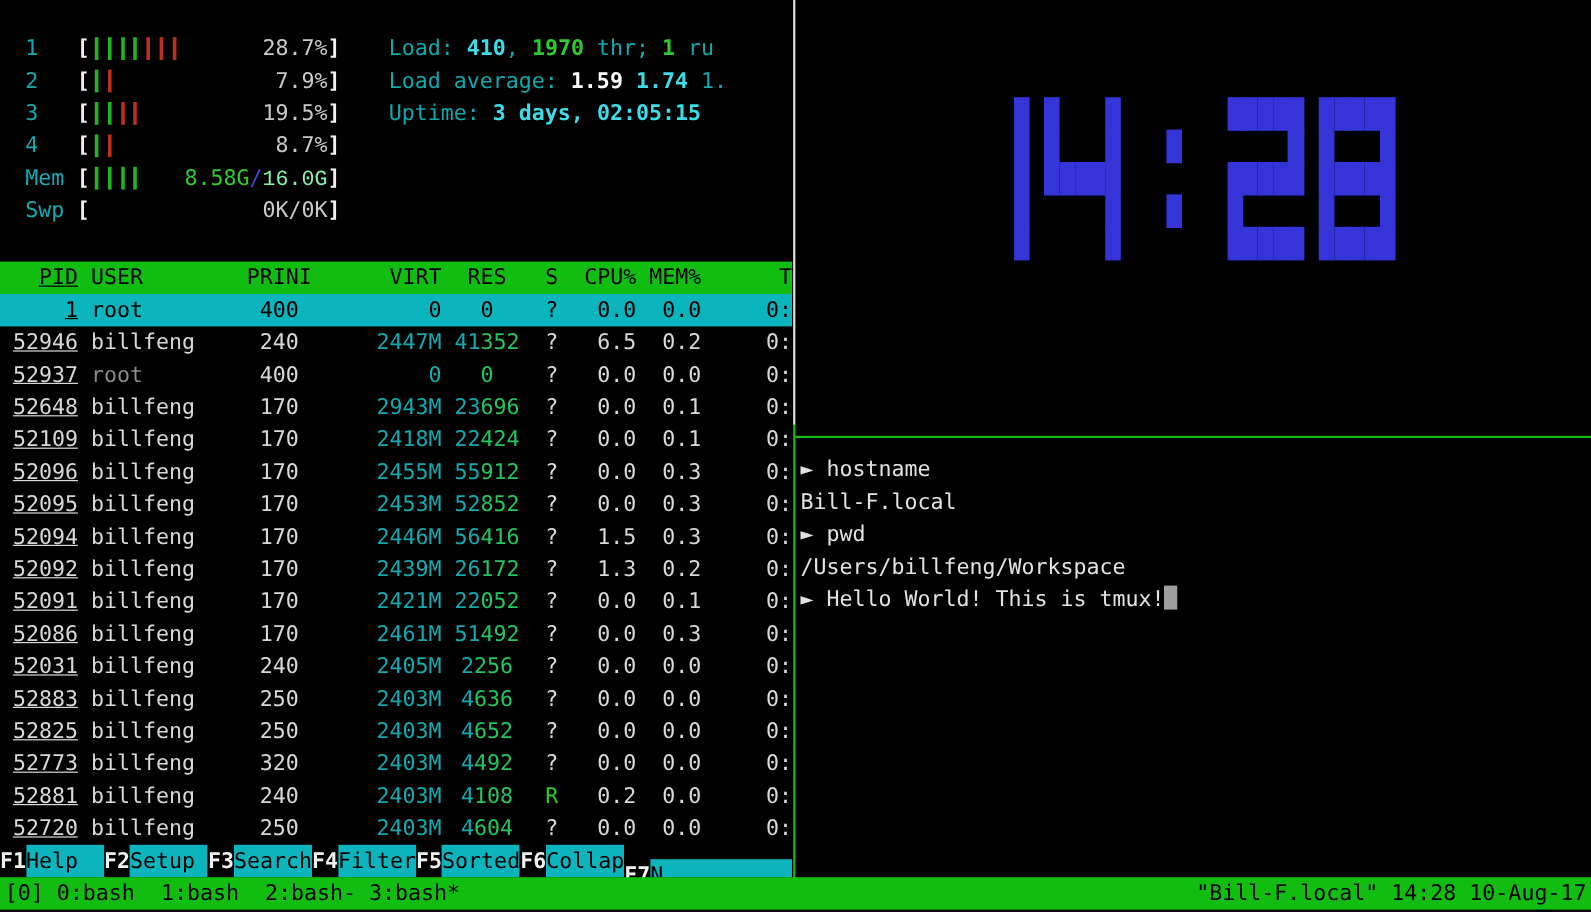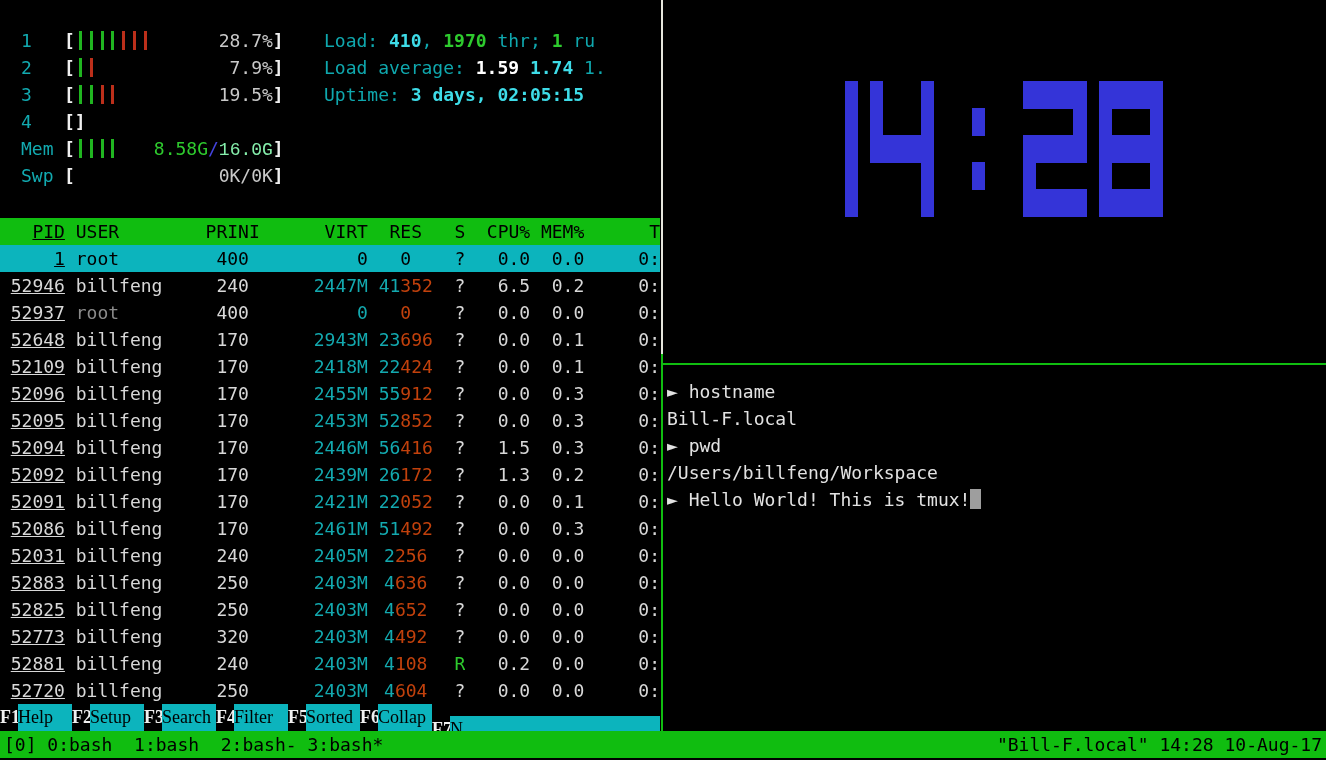--- a/index.html
+++ b/index.html
@@ -39,29 +39,29 @@
   .phead span{color:#000 !important;font-weight:normal;}
   .prow.sel{background:#0cb4bd;}
   .prow.sel span{color:#000 !important;}
   .col-pid{width:6ch;text-align:right;text-decoration:underline;}
   .col-user{width:10ch;padding-left:1ch;text-align:left;box-sizing:border-box;}
   .col-pri{width:6ch;text-align:right;}
   .col-ni{width:3ch;text-align:left;}
   .col-virt{width:9ch;text-align:right;color:#13a9af;}
   .col-res{width:7ch;text-align:center;}
   .res-hi{color:#13a9af;}
-  .res-lo{color:#c2410c;}
+  .res-lo{color:#22c55e;}
   .col-s{width:2ch;text-align:right;}
   .col-s.stR{color:#2ecb2e;}
   .col-cpu{width:6ch;text-align:right;}
   .col-mem{width:5ch;text-align:right;}
   .col-time{width:7ch;text-align:right;}
   .user-dim{color:#8a8a8a;}
   
-  .fkeys{position:absolute;left:0;top:704px;width:660px;height:27px;display:flex;font-family:Liberation Serif, serif;}
+  .fkeys{position:absolute;left:0;top:704px;width:660px;height:27px;display:flex;}
   .fkey{display:flex;}
   .fkey .fk{color:#f0f0f0;background:#000;width:2ch;font-weight:bold;}
   .fkey .fl{color:#000;background:#0cb4bd;width:6ch;white-space:pre;}
   .fkey.last{flex:1;margin-top:12px;}
   .fkey.last .fl{flex:1;width:auto;}
   
   .clock-cell{position:absolute;background:#3434d8;}
   
   .term{position:absolute;left:663px;top:378px;width:663px;padding-left:4px;color:#e2e2e2;}
   .tline{height:27px;white-space:pre;}
@@ -76,21 +76,21 @@
 </head>
 <body>
 
 <div class="screen">
 
   <div class="pane" style="left:0;top:0;width:660px;height:731px;">
     <div class="abs" id="meters" style="left:0;top:27px;width:300px;">
         <div class="meter-row"><span class="meter-label">1</span><span class="bracket">[</span><span class="meter-inner"><span class="mbar green" style="left: 4px;"></span><span class="mbar green" style="left: 14.83px;"></span><span class="mbar green" style="left: 25.66px;"></span><span class="mbar green" style="left: 36.49px;"></span><span class="mbar red" style="left: 47.32px;"></span><span class="mbar red" style="left: 58.15px;"></span><span class="mbar red" style="left: 68.98px;"></span><span class="meter-value"><span class="seg-gray">28.7%</span></span></span><span class="bracket">]</span></div>
         <div class="meter-row"><span class="meter-label">2</span><span class="bracket">[</span><span class="meter-inner"><span class="mbar green" style="left: 4px;"></span><span class="mbar red" style="left: 14.83px;"></span><span class="meter-value"><span class="seg-gray">7.9%</span></span></span><span class="bracket">]</span></div>
         <div class="meter-row"><span class="meter-label">3</span><span class="bracket">[</span><span class="meter-inner"><span class="mbar green" style="left: 4px;"></span><span class="mbar green" style="left: 14.83px;"></span><span class="mbar red" style="left: 25.66px;"></span><span class="mbar red" style="left: 36.49px;"></span><span class="meter-value"><span class="seg-gray">19.5%</span></span></span><span class="bracket">]</span></div>
-        <div class="meter-row"><span class="meter-label">4</span><span class="bracket">[</span><span class="bracket">]</span></div>
+        <div class="meter-row"><span class="meter-label">4</span><span class="bracket">[</span><span class="meter-inner"><span class="mbar green" style="left: 4px;"></span><span class="mbar red" style="left: 14.83px;"></span><span class="meter-value"><span class="seg-gray">8.7%</span></span></span><span class="bracket">]</span></div>
         <div class="meter-row"><span class="meter-label">Mem</span><span class="bracket">[</span><span class="meter-inner"><span class="mbar green" style="left: 4px;"></span><span class="mbar green" style="left: 14.83px;"></span><span class="mbar green" style="left: 25.66px;"></span><span class="mbar green" style="left: 36.49px;"></span><span class="meter-value"><span class="seg-green">8.58G</span><span class="seg-blue">/</span><span class="seg-yellow">16.0G</span></span></span><span class="bracket">]</span></div>
         <div class="meter-row"><span class="meter-label">Swp</span><span class="bracket">[</span><span class="meter-inner"><span class="meter-value"><span class="seg-gray">0K/0K</span></span></span><span class="bracket">]</span></div>
       </div>
     <div class="abs" id="info" style="left:324px;top:27px;width:336px;">
         <div class="info-line"><span class="seg-cyan">Load: </span><span class="seg-cyanb">410</span><span class="seg-cyan">, </span><span class="seg-greenb">1970</span><span class="seg-cyan"> thr; </span><span class="seg-greenb">1</span><span class="seg-cyan"> ru</span></div>
         <div class="info-line"><span class="seg-cyan">Load average: </span><span class="seg-whiteb">1.59 </span><span class="seg-cyanb">1.74 </span><span class="seg-cyan">1.</span></div>
         <div class="info-line"><span class="seg-cyan">Uptime: </span><span class="seg-cyanb">3 days, 02:05:15</span></div>
       </div>
     <div class="ptable" id="ptable">
         <div class="prow phead"><span class="col-pid">PID</span><span class="col-user">USER</span><span class="col-pri">PRI</span><span class="col-ni">NI</span><span class="col-virt">VIRT</span><span class="col-res">RES</span><span class="col-s">S</span><span class="col-cpu">CPU%</span><span class="col-mem">MEM%</span><span class="col-time">T</span></div>

